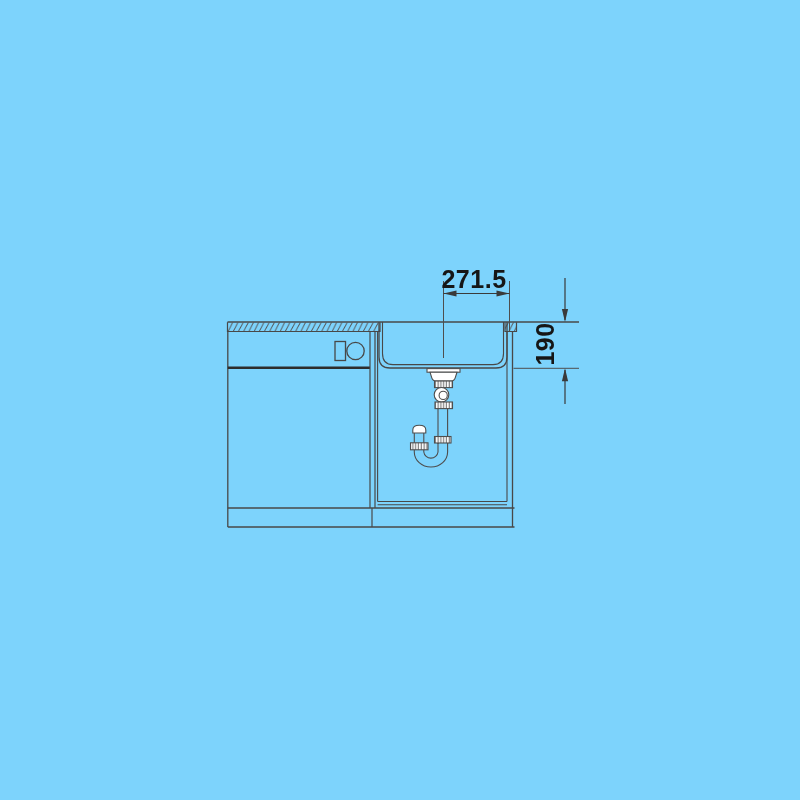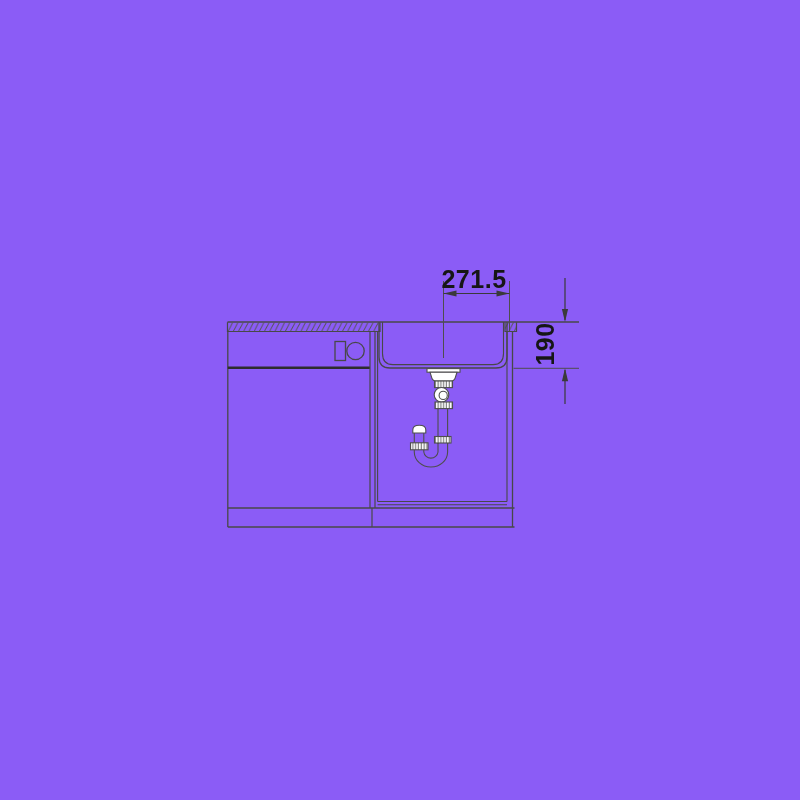--- a/index.html
+++ b/index.html
@@ -1,19 +1,19 @@
 <!DOCTYPE html>
 <html><head>
 <meta charset="utf-8">
 <style>
   html,body{margin:0;padding:0;background:#ffffff;}
   .canvas{
     position:relative;
     width:800px;height:800px;
-    background:#8b5cf6;
+    background:#7dd3fc;
     font-family:"Liberation Sans", sans-serif;
     overflow:hidden;
   }
   svg text{
     font-family:"Liberation Sans", sans-serif;
     font-weight:bold;
     font-size:25px;
     letter-spacing:0.5px;
     fill:#161616;
   }

